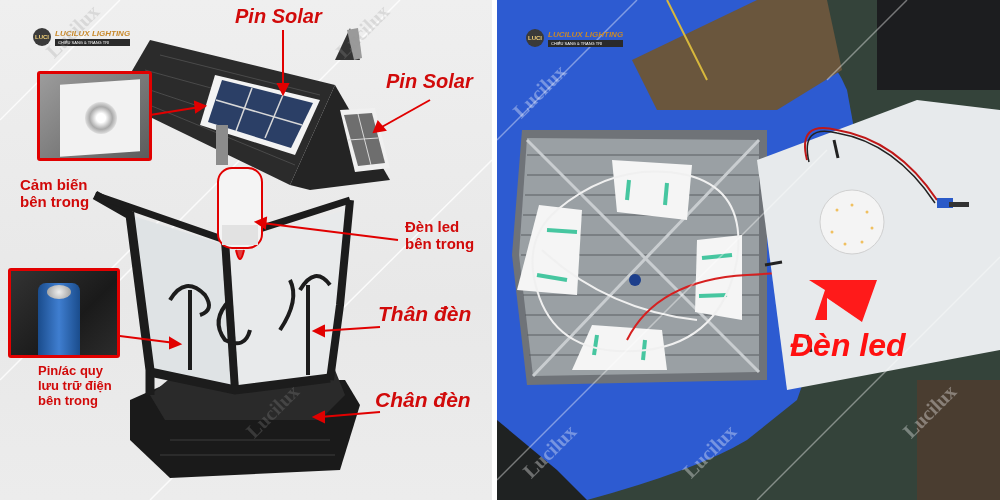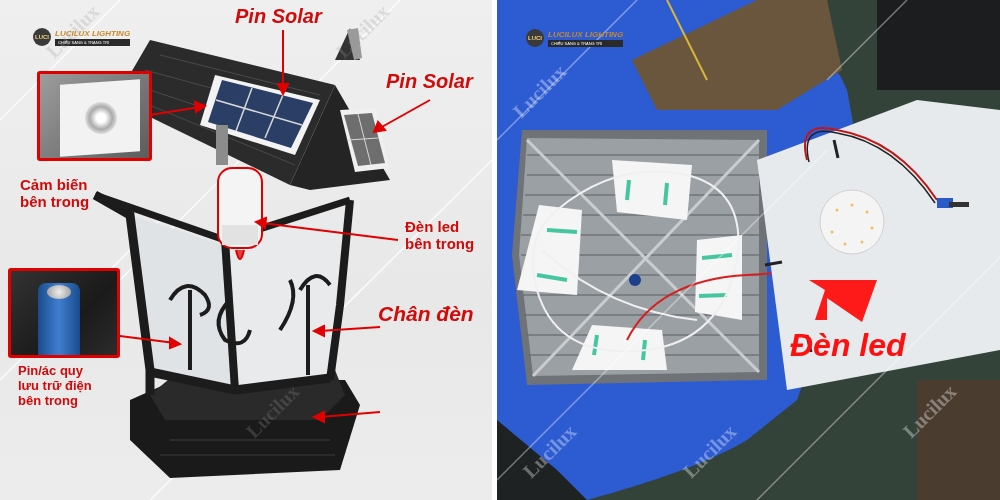--- a/index.html
+++ b/index.html
@@ -125,33 +125,34 @@
     </div>
     <div class="lbl lbl-small" style="left:20px;top:176px;">
       <div>Cảm biến</div>
       <div>bên trong</div>
     </div>
 
     <div class="inset" style="left:8px;top:268px;width:112px;height:90px;background:linear-gradient(135deg,#333,#1a1a1a 60%,#2c2c2c);">
       <div style="position:absolute;left:27px;top:12px;width:42px;height:80px;background:linear-gradient(90deg,#1a4c8c,#3f7ed0,#1a4c8c);border-radius:8px 8px 0 0;"></div>
       <div style="position:absolute;left:36px;top:14px;width:24px;height:14px;border-radius:50%;background:radial-gradient(circle,#eee,#999);"></div>
     </div>
-    <div class="lbl lbl-tiny" style="left:18px;top:364px;">
+    <div class="lbl lbl-tiny" style="left:38px;top:364px;">
       <div>Pin/ác quy</div>
       <div>lưu trữ điện</div>
       <div>bên trong</div>
     </div>
 
     <div class="lbl lbl-big" style="left:235px;top:5px;font-size:20px;">Pin Solar</div>
     <div class="lbl lbl-big" style="left:386px;top:70px;font-size:20px;">Pin Solar</div>
     <div class="lbl lbl-small" style="left:405px;top:218px;">
       <div>Đèn led</div>
       <div>bên trong</div>
     </div>
-    <div class="lbl lbl-big" style="left:378px;top:302px;font-size:21px;">Chân đèn</div>
+    <div class="lbl lbl-big" style="left:378px;top:302px;font-size:21px;">Thân đèn</div>
+    <div class="lbl lbl-big" style="left:375px;top:388px;font-size:21px;">Chân đèn</div>
 
     <span class="watermark wm-dark" style="left:40px;top:20px;">Lucilux</span>
     <span class="watermark wm-dark" style="left:330px;top:20px;">Lucilux</span>
     <span class="watermark wm-dark" style="left:240px;top:400px;">Lucilux</span>
   </div>
 
   <div class="divider"></div>
 
   <div class="panel-right">
     <svg width="503" height="500">

